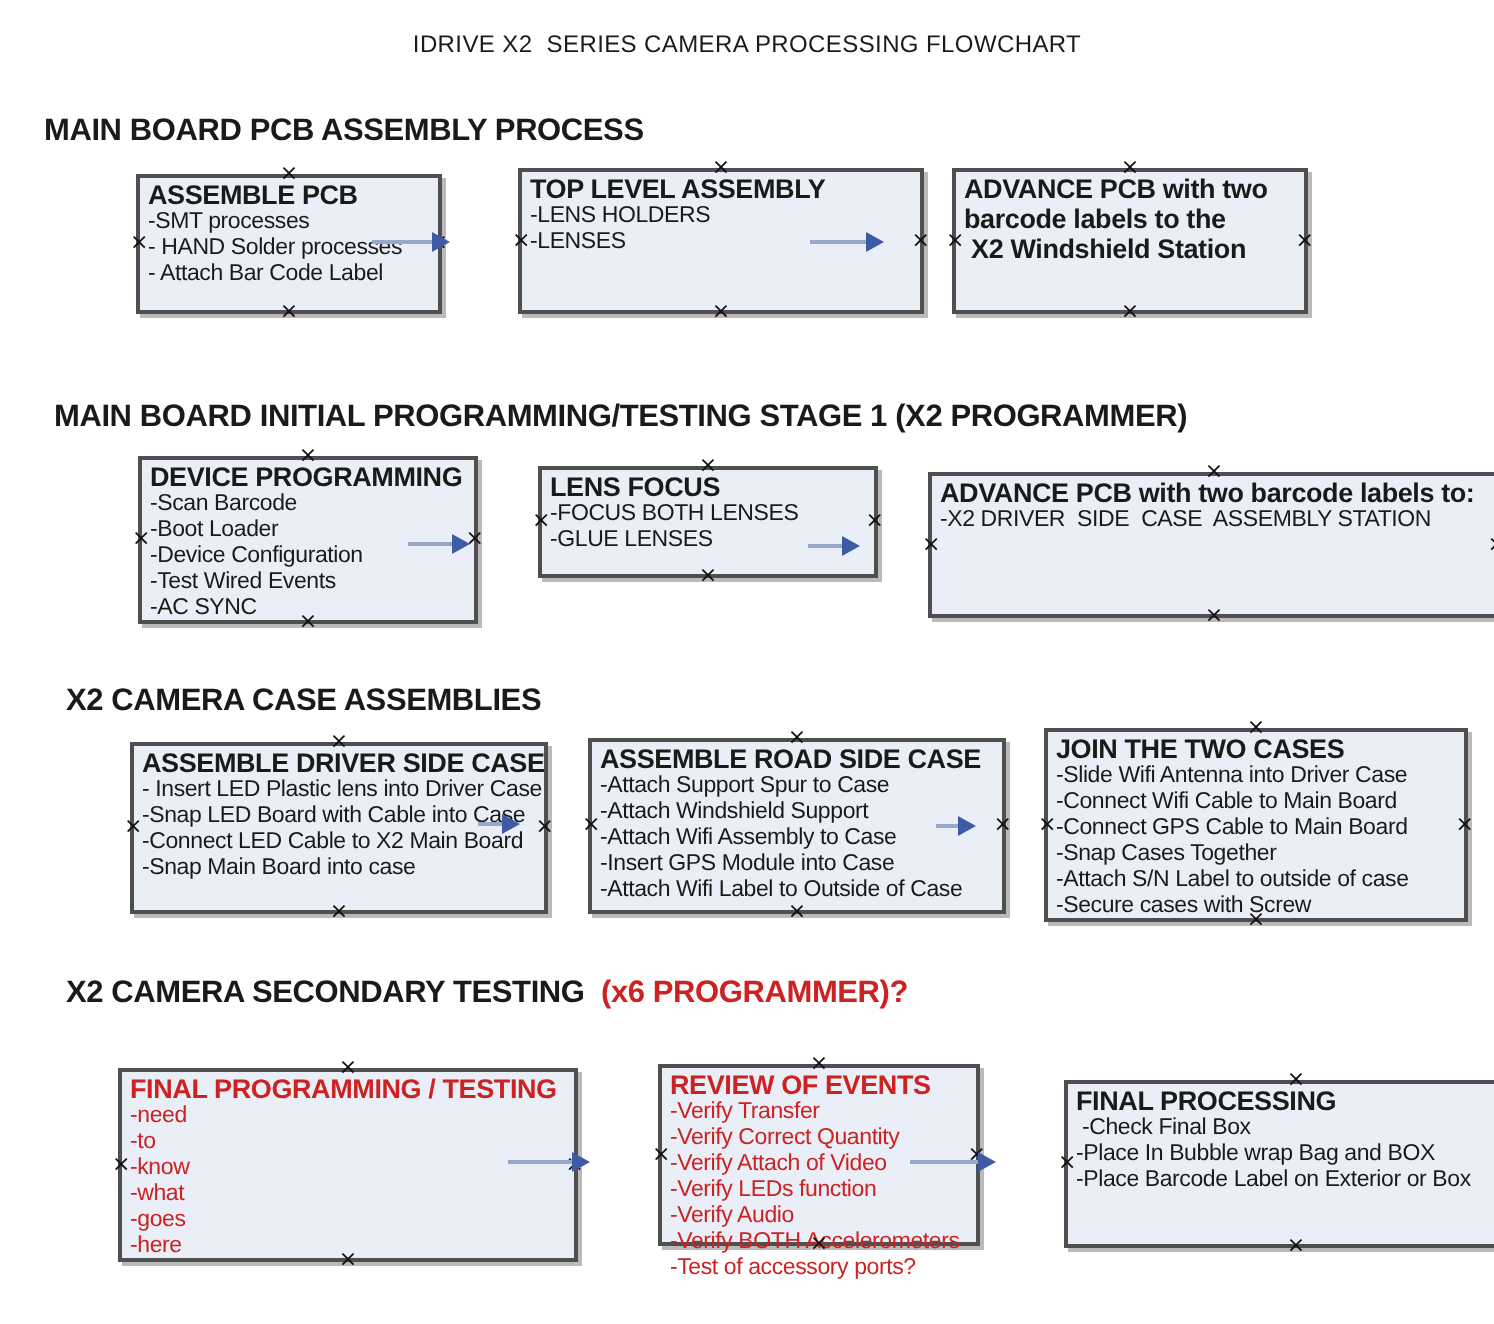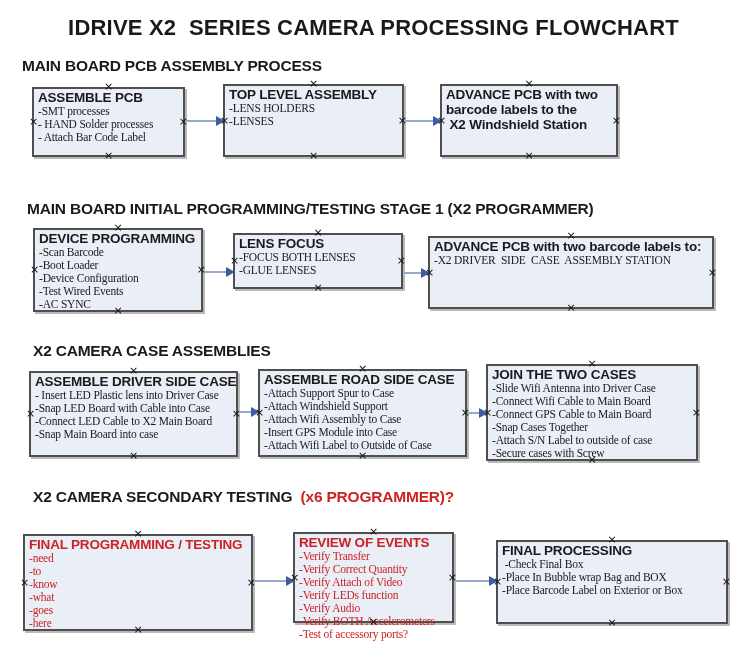--- a/index.html
+++ b/index.html
@@ -10,38 +10,39 @@
     --arrow-head:#3e5ca6;
     --text:#1a1a1a;
   }
   html,body{margin:0;padding:0;background:#ffffff;}
   .canvas{
     position:relative;width:747px;height:662px;background:#ffffff;overflow:hidden;
     font-family:"Liberation Sans",sans-serif;color:var(--text);
   }
   .title{
     position:absolute;top:15px;left:0;width:100%;text-align:center;
-    font-size:22px;font-weight:bold;letter-spacing:.2px;white-space:pre;
+    font-size:12px;font-weight:normal;letter-spacing:.2px;white-space:pre;
   }
   .sec-heading{
     position:absolute;font-size:15.5px;font-weight:bold;letter-spacing:-.2px;white-space:pre;
   }
   .red-part{color:var(--red-text);}
   .fbox{
     position:absolute;box-sizing:border-box;
     background:var(--box-fill);
     border:2px solid var(--box-border);
     box-shadow:2px 2px 0 rgba(130,130,130,.55);
     padding:1px 3px 16px 4px;
+    margin-left:36px;
   }
   .box-header{
     font-size:13.5px;font-weight:bold;line-height:15px;letter-spacing:-.2px;white-space:pre;
   }
   .item{
-    font-size:11.5px;line-height:13px;letter-spacing:-.2px;white-space:pre;font-family:Liberation Serif, serif;
+    font-size:11.5px;line-height:13px;letter-spacing:-.2px;white-space:pre;
   }
   .red .box-header,.red .item{color:var(--red-text);}
   .arrow{
     position:absolute;height:2px;background:var(--arrow-line);
   }
   .arrow .head{
     position:absolute;right:-2px;top:-4px;width:0;height:0;
     border-left:9px solid var(--arrow-head);
     border-top:5px solid transparent;
     border-bottom:5px solid transparent;
@@ -72,21 +73,21 @@
   <span class="anchor a-top">×</span>
       <span class="anchor a-bottom">×</span>
       <span class="anchor a-left">×</span>
       <span class="anchor a-right">×</span>
     </div>
 
   <div class="arrow" style="left:186px;top:120px;width:37px">
       <span class="head"></span>
     </div>
 
-  <div class="fbox" style="left:223px;top:84px;width:181px;height:73px">
+  <div class="fbox" style="left:223px;top:84px;width:203px;height:73px">
     <div class="box-header">TOP LEVEL ASSEMBLY</div>
     <div class="item">-LENS HOLDERS</div>
     <div class="item">-LENSES</div>
   <span class="anchor a-top">×</span>
       <span class="anchor a-bottom">×</span>
       <span class="anchor a-left">×</span>
       <span class="anchor a-right">×</span>
     </div>
 
   <div class="arrow" style="left:405px;top:120px;width:35px">

